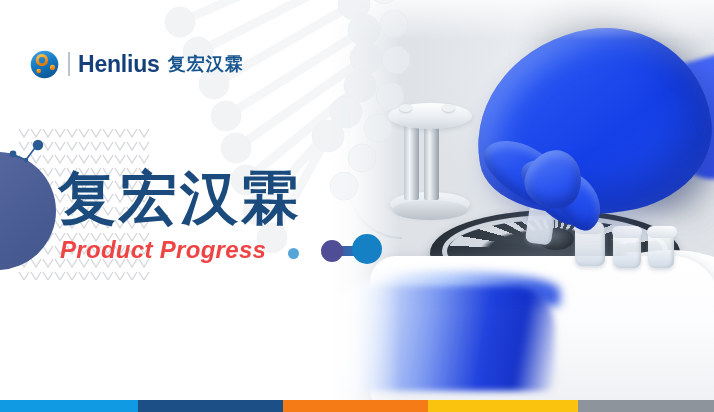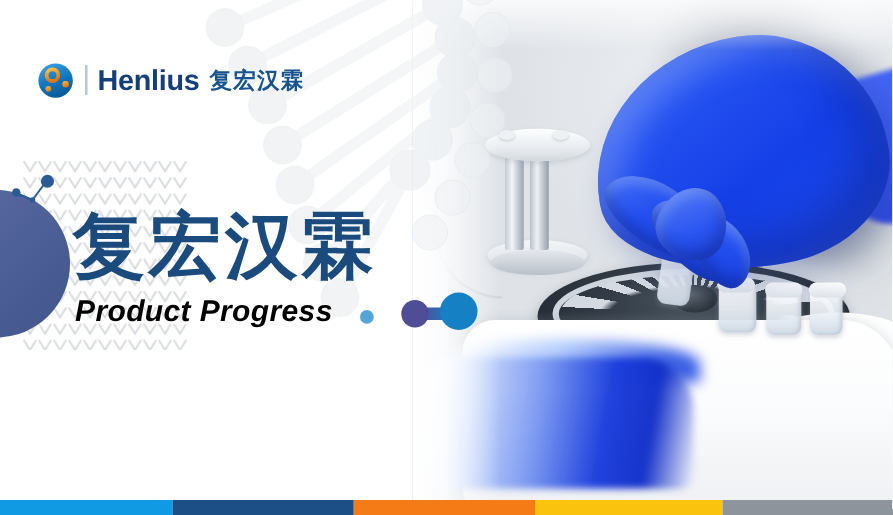--- a/index.html
+++ b/index.html
@@ -318,21 +318,21 @@
     letter-spacing: 3px;
     line-height: 1.05;
     white-space: nowrap;
   }
   .title-en {
     position: absolute;
     left: 60px; top: 236px;
     font-size: 24px;
     font-style: italic;
     font-weight: bold;
-    color: #000000;
+    color: #ef4444;
     letter-spacing: .3px;
     white-space: nowrap;
   }
 
   
   .accent-dot {
     position: absolute;
     left: 288px; top: 248px;
     width: 11px; height: 11px;
     border-radius: 50%;

